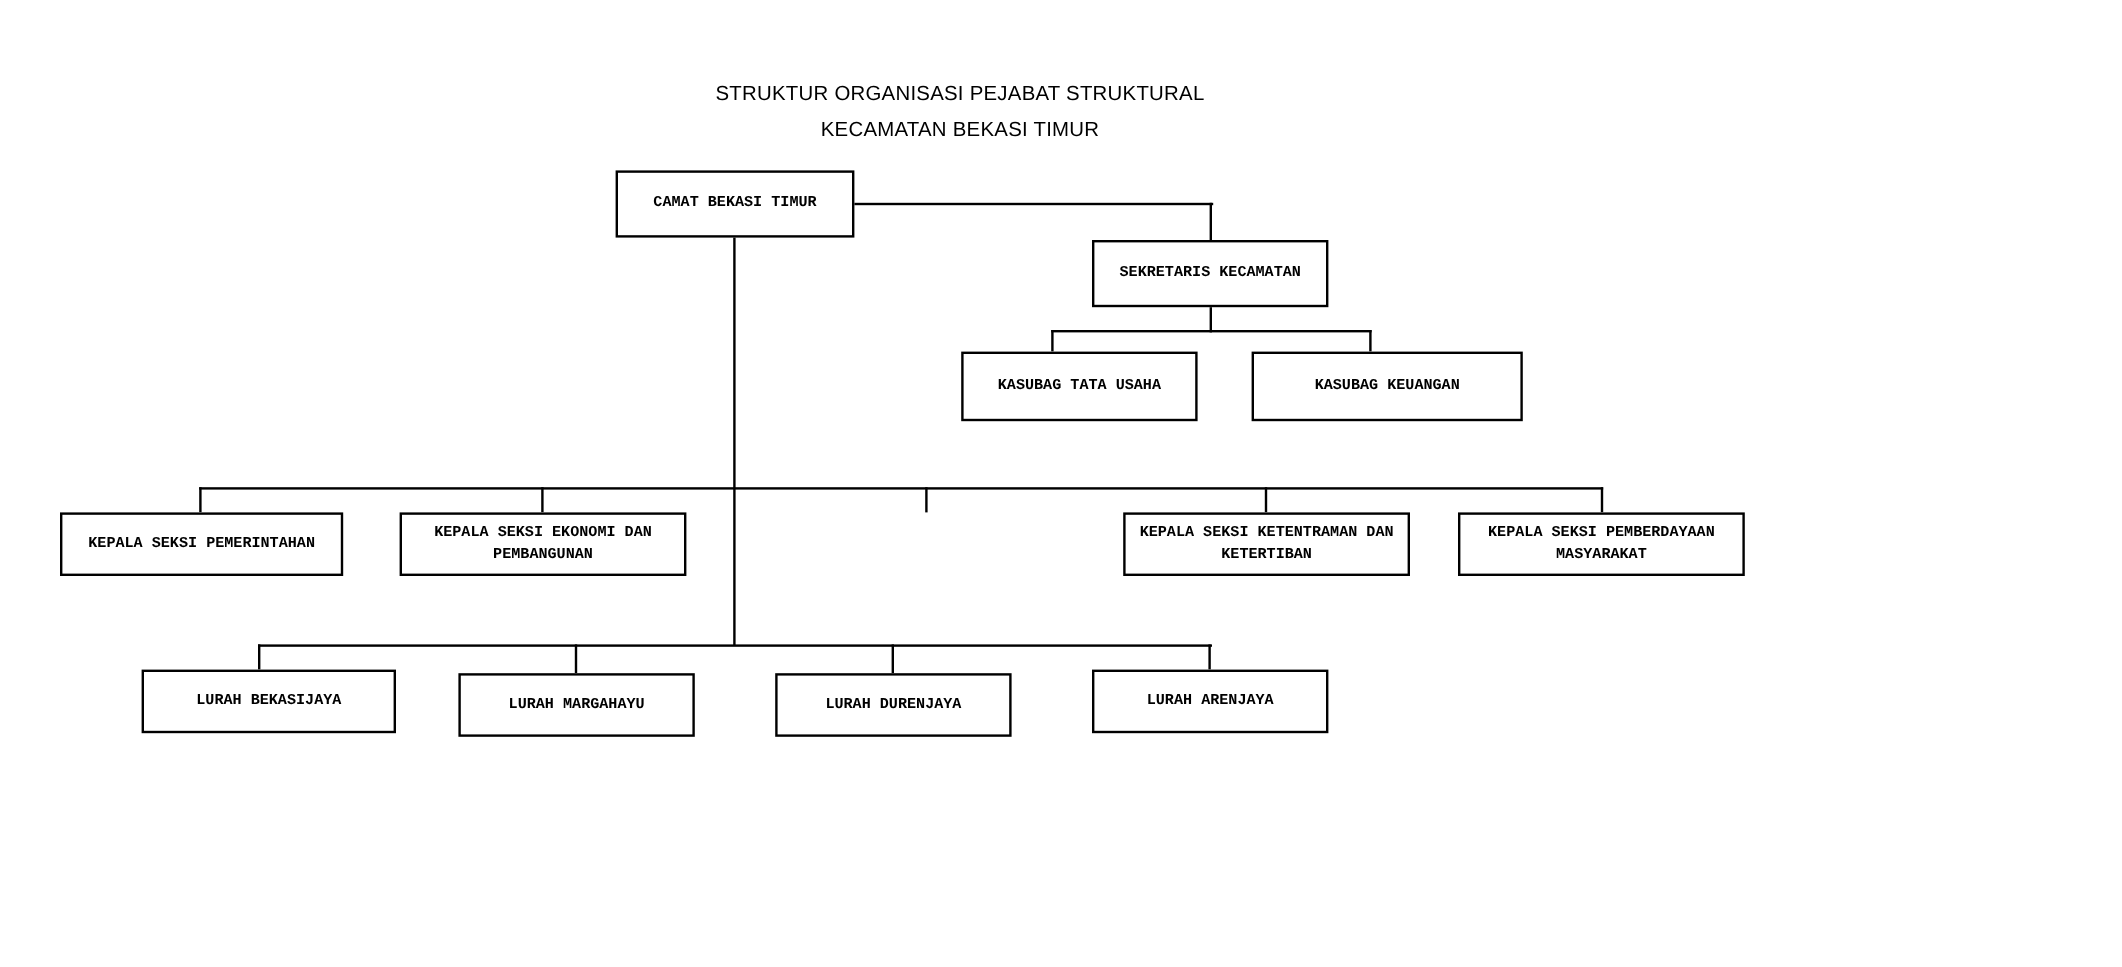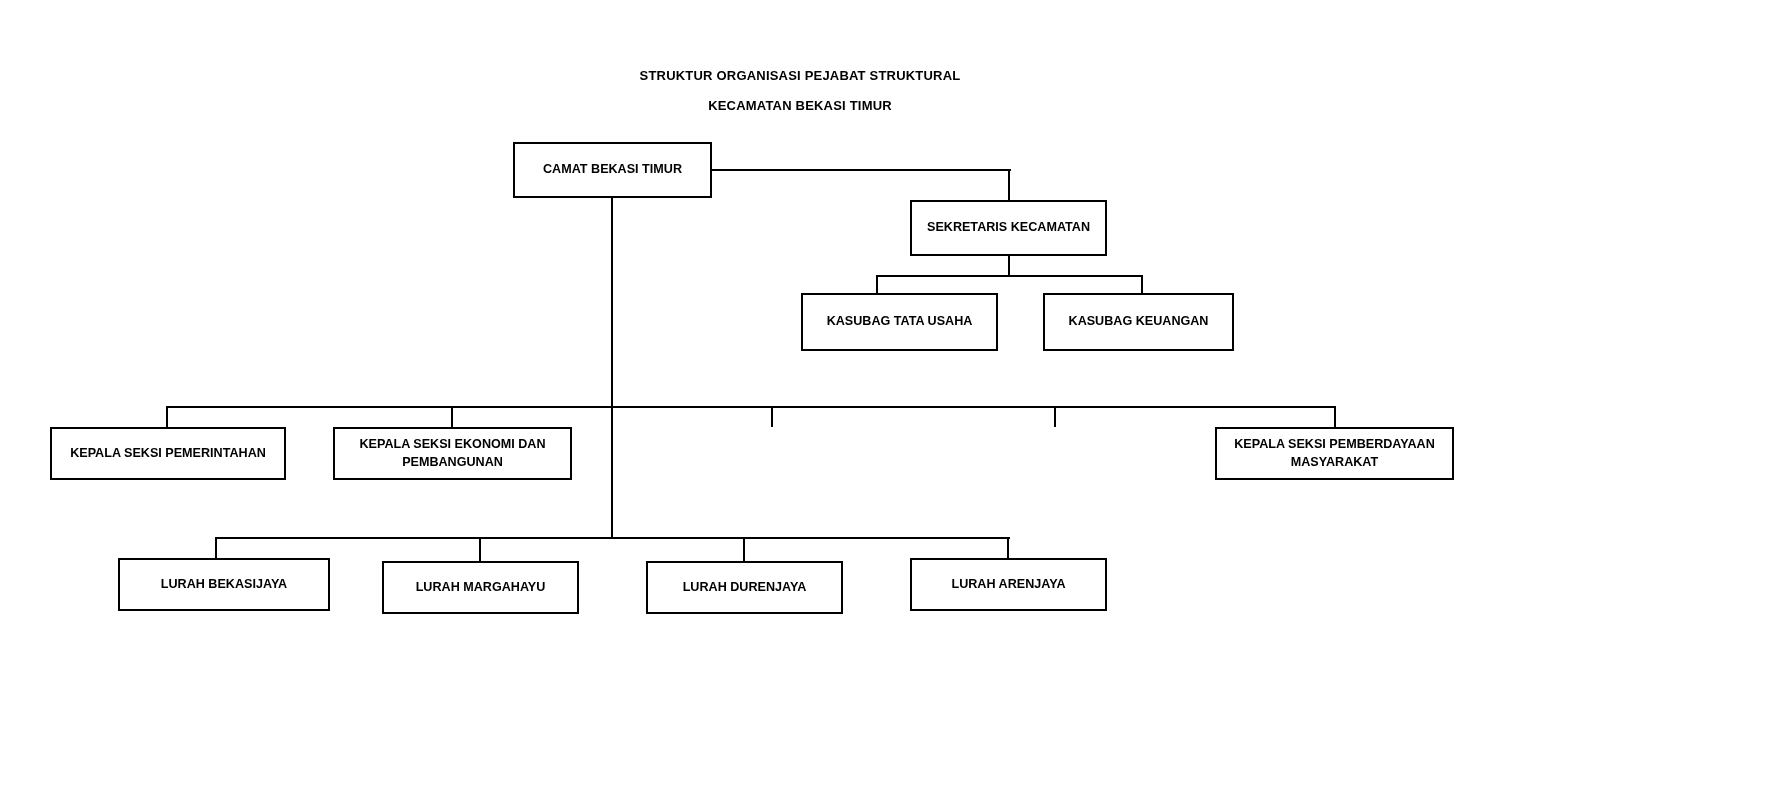--- a/index.html
+++ b/index.html
@@ -16,22 +16,22 @@
     width: 1768px;
     height: 806px;
     background: #ffffff;
     overflow: hidden;
   }
   .title-line {
     position: absolute;
     left: 0;
     width: 1600px;
     text-align: center;
-    font-size: 13px;
-    font-weight: bold;
+    font-size: 17px;
+    font-weight: normal;
     letter-spacing: 0.2px;
     color: #000000;
     white-space: nowrap;
   }
   #title-line-1 { top: 68px; }
   #title-line-2 { top: 98px; }
 
   .node {
     position: absolute;
     box-sizing: border-box;
@@ -44,20 +44,21 @@
     font-size: 12.6px;
     font-weight: bold;
     line-height: 1.42;
     color: #000000;
     padding: 2px 6px;
     z-index: 2;
   }
   .node-label {
     display: block;
     white-space: pre-line;
+    font-family: Liberation Mono, monospace;
   }
 
   .conn {
     position: absolute;
     background: #000000;
     z-index: 1;
   }
   .conn.h { height: 2.3px; }
   .conn.v { width: 2.3px; }
 </style>
@@ -97,29 +98,32 @@
     <span class="node-label">CAMAT BEKASI TIMUR</span>
   </div>
 
   <div class="node" style="left:910px; top:200px; width:197px; height:56px;">
     <span class="node-label">SEKRETARIS KECAMATAN</span>
   </div>
 
   <div class="node" style="left:778px; top:293px; width:197px; height:58px;margin-left:23px;">
     <span class="node-label">KASUBAG TATA USAHA</span>
   </div>
-  <div class="node" style="left:1043px; top:293px; width:191px; height:58px;">
+  <div class="node" style="left:1043px; top:293px; width:226px; height:58px;">
     <span class="node-label">KASUBAG KEUANGAN</span>
   </div>
 
   <div class="node" style="left:50px; top:427px; width:236px; height:53px;">
     <span class="node-label">KEPALA SEKSI PEMERINTAHAN</span>
   </div>
   <div class="node" style="left:333px; top:427px; width:239px; height:53px;">
     <span class="node-label">KEPALA SEKSI EKONOMI DAN PEMBANGUNAN</span>
+  </div>
+  <div class="node" style="left:936px; top:427px; width:239px; height:53px;">
+    <span class="node-label">KEPALA SEKSI KETENTRAMAN DAN KETERTIBAN</span>
   </div>
   <div class="node" style="left:1215px; top:427px; width:239px; height:53px;">
     <span class="node-label">KEPALA SEKSI PEMBERDAYAAN MASYARAKAT</span>
   </div>
 
   <div class="node" style="left:118px; top:558px; width:212px; height:53px;">
     <span class="node-label">LURAH BEKASIJAYA</span>
   </div>
   <div class="node" style="left:382px; top:561px; width:197px; height:53px;align-items:center;">
     <span class="node-label">LURAH MARGAHAYU</span>

